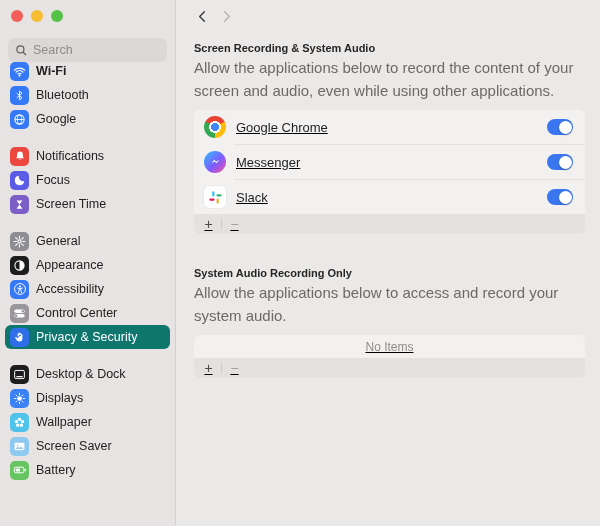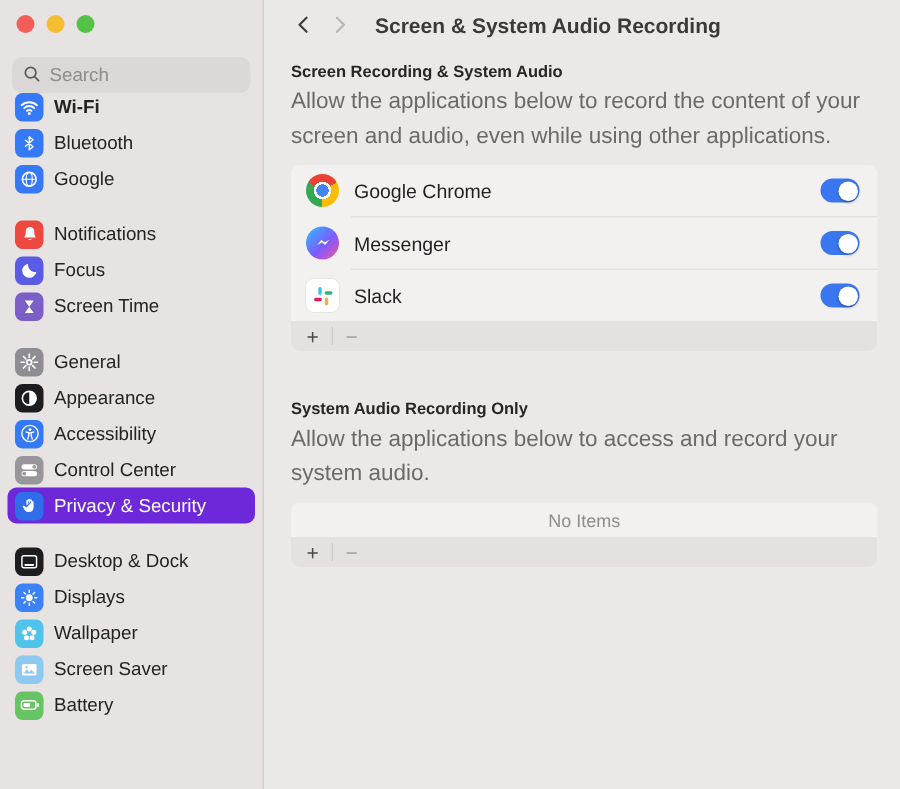--- a/index.html
+++ b/index.html
@@ -11,36 +11,36 @@
   .traffic{display:flex;gap:8px;padding:10px 0 0 11px;height:20px;}
   .dot{width:12px;height:12px;border-radius:50%;}
   .searchwrap{margin:8px 8px 0 8px;position:relative;}
   .search-input{width:100%;box-sizing:border-box;height:24px;border:none;border-radius:7px;background:#dbd8d7;padding:0 6px 0 25px;font-size:12.5px;color:#333;outline:none;font-family:"Liberation Sans",sans-serif;}
   .search-input::placeholder{color:#8e8b89;}
   .search-glyph{position:absolute;left:7px;top:5px;}
   .nav{flex:1;overflow:hidden;padding:6px 5px 0 5px;}
   .group{margin-bottom:13px;}
   .group:first-child .srow:first-child{margin-top:-9px;font-weight:bold;}
   .srow{display:flex;align-items:center;height:24px;padding:0 5px;border-radius:6px;cursor:default;}
-  .srow.selected{background:#6d28d9;}
+  .srow.selected{background:#0f766e;}
   .srow.selected .slb{color:#fff;}
   .sic{width:19px;height:19px;border-radius:5px;display:flex;align-items:center;justify-content:center;margin-right:7px;flex:0 0 19px;box-sizing:border-box;}
   .slb{font-size:12.5px;color:#232323;white-space:nowrap;}
 
   
   .content{flex:1;position:relative;background:#ebe9e8;}
   .chead{height:34px;position:relative;}
   .arrow{position:absolute;top:9px;}
   .arrow.back{left:19px;}
   .arrow.fwd{left:43px;}
   .ctitle{position:absolute;left:74px;top:9px;font-size:14px;font-weight:bold;color:#3a3a3a;white-space:nowrap;}
   .cbody{padding:2px 15px 0 18px;}
   .sectitle{font-size:11px;font-weight:bold;color:#262626;margin:6px 0 3px 0;}
   .secdesc{font-size:15px;color:#6c6a68;line-height:1.5;margin:0 0 8px 0;max-width:398px;}
-  .grouplist{border-radius:6px;overflow:hidden;background:#f3f1f0;}
+  .grouplist{border-radius:6px;overflow:hidden;background:#f3f1f0;text-decoration:underline;}
   .approw{height:34px;display:flex;align-items:center;padding:0 12px 0 10px;}
   .sep{height:1px;background:#e3e0df;margin-left:40px;}
   .appicon{width:22px;height:22px;margin-right:10px;flex:0 0 22px;position:relative;}
   .applabel{font-size:13px;color:#1f1f21;flex:1;}
   .toggle{width:26px;height:16px;border-radius:8px;background:#c9c7c6;position:relative;cursor:default;}
   .toggle.on{background:#3a76f0;}
   .toggle .knob{position:absolute;top:1.5px;left:1.5px;width:13px;height:13px;border-radius:50%;background:#fff;box-shadow:0 1px 2px rgba(0,0,0,.3);}
   .toggle.on .knob{left:auto;right:1.5px;}
   .listfooter{height:20px;background:#e4e1e0;display:flex;align-items:center;padding:0 7px;}
   .fbtn{font-size:14px;color:#4c4a48;width:15px;text-align:center;line-height:20px;}
@@ -255,21 +255,20 @@
       <span class="arrow back">
         <svg viewBox="0 0 24 24" width="15" height="15">
             <path d="M15 4.5L7.5 12l7.5 7.5" stroke="#3c3c3e" stroke-width="2.3" fill="none" stroke-linecap="round" stroke-linejoin="round"></path>
           </svg>
       </span>
       <span class="arrow fwd">
         <svg viewBox="0 0 24 24" width="15" height="15">
             <path d="M9 4.5L16.5 12 9 19.5" stroke="#b8b5b3" stroke-width="2.3" fill="none" stroke-linecap="round" stroke-linejoin="round"></path>
           </svg>
       </span>
-      <span class="ctitle">Screen &amp; System Audio Recording</span>
     </div>
 
     <div class="cbody">
 
       <div>
         <div class="sectitle">Screen Recording &amp; System Audio</div>
         <p class="secdesc">Allow the applications below to record the content of your screen and audio, even while using other applications.</p>
         <div class="grouplist">
           <div class="approw">
             <span class="appicon">

